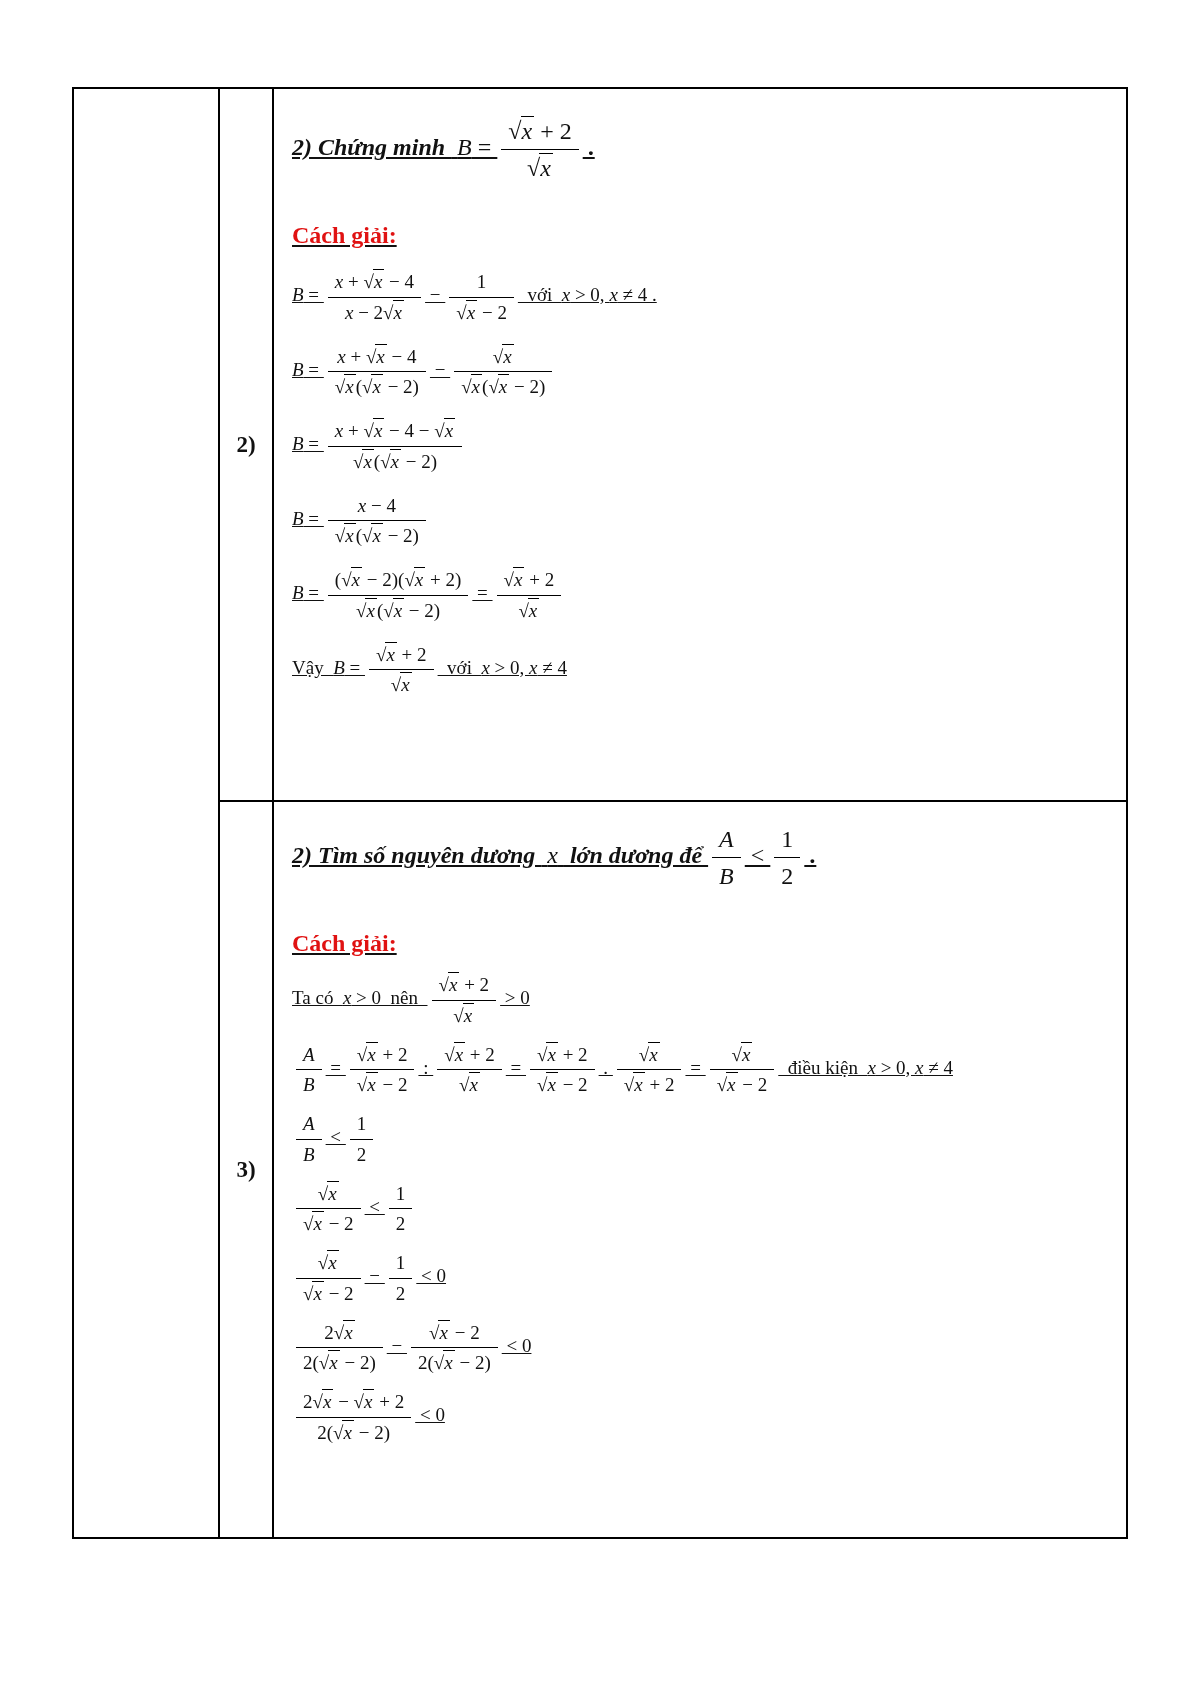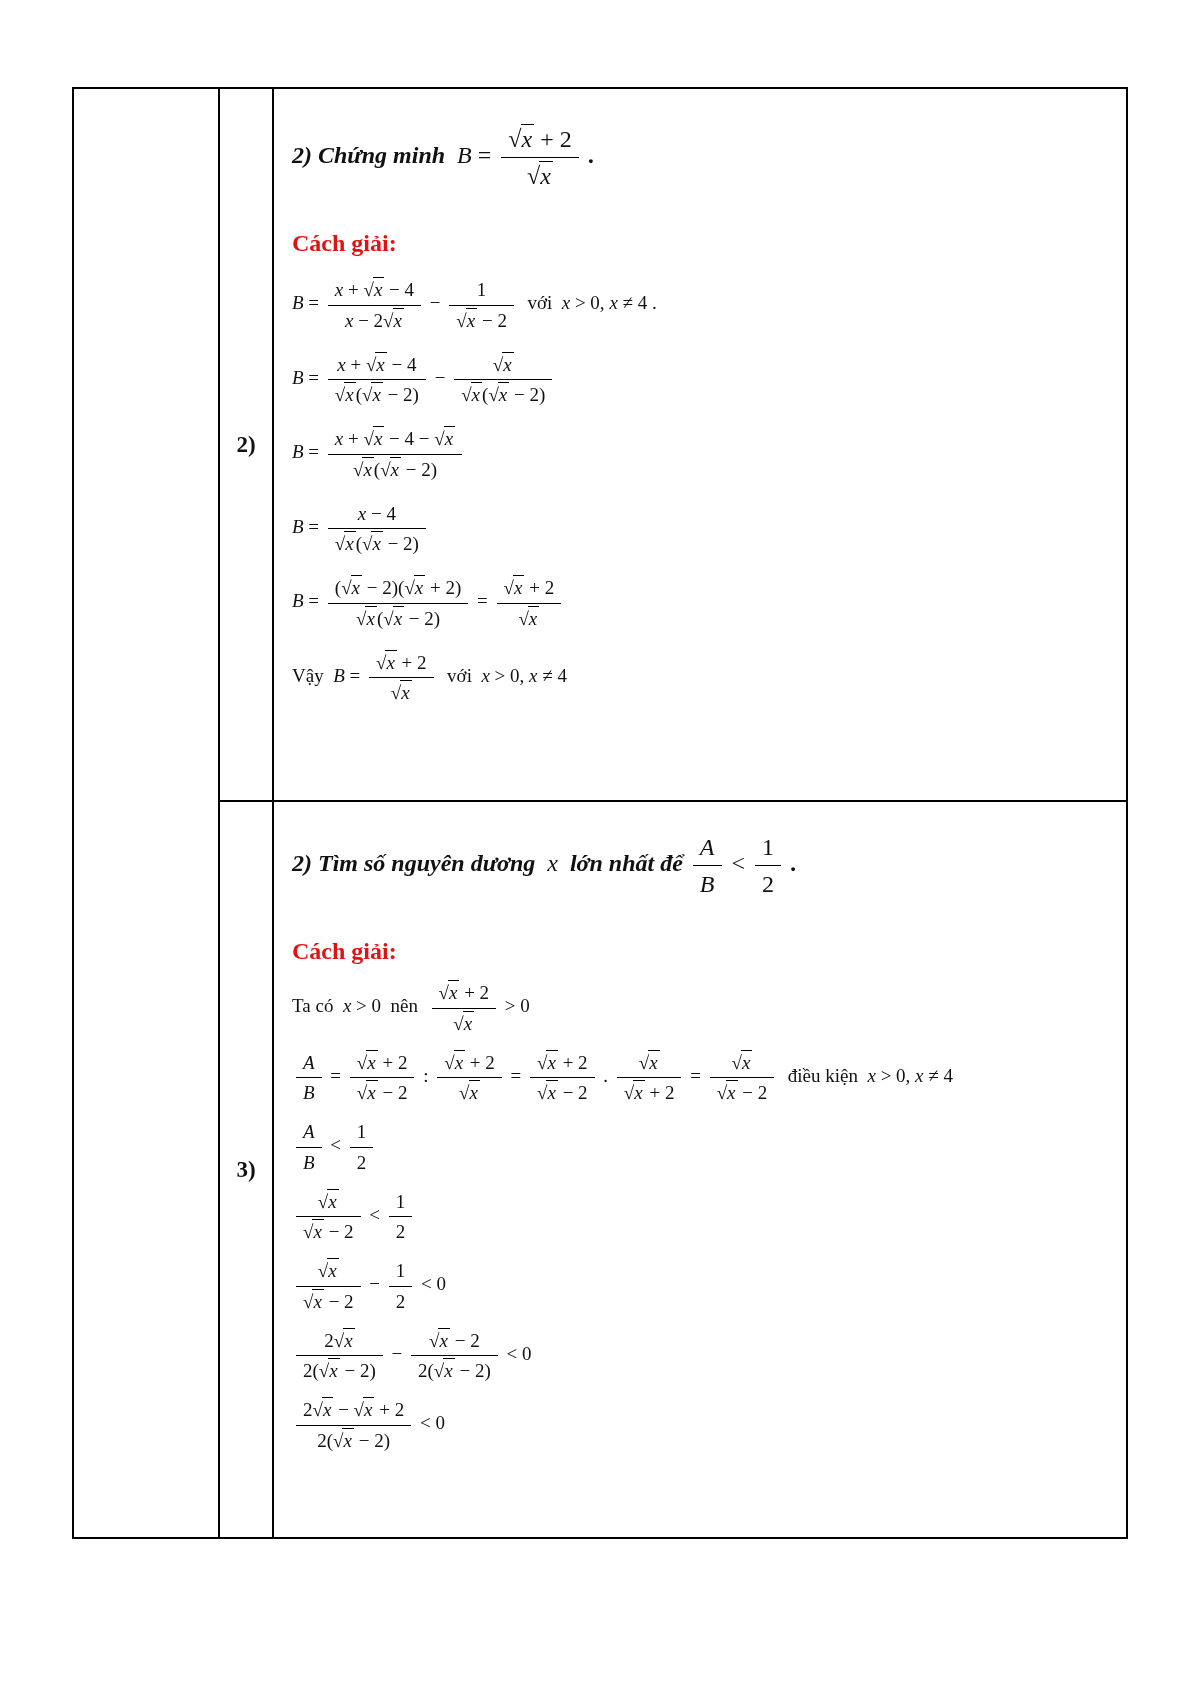--- a/index.html
+++ b/index.html
@@ -42,22 +42,23 @@
     width:54px;
     border-right:2px solid var(--border);
     display:flex;
     align-items:center;
     justify-content:center;
     font-weight:bold;
     font-size:23px;
   }
   .content{
     flex:1;
-    padding:16px 14px 0 18px;
+    padding:8px 14px 0 18px;
     overflow:hidden;
+    text-decoration:underline;
   }
   .line{
     font-size:19px;
     line-height:1.3;
     white-space:nowrap;
   }
   .row-2 .line{margin:17px 0;}
   .row-3 .line{margin:12px 0;}
   .line.heading{font-size:24px;}
   .line.red{
@@ -113,21 +114,21 @@
           <div class="line math"><i class="var">B</i> = <span class="frac"><span class="num">(<span class="sqrt"><span class="rsign">√</span><span class="rbar"><i class="var">x</i></span></span> − 2)(<span class="sqrt"><span class="rsign">√</span><span class="rbar"><i class="var">x</i></span></span> + 2)</span><span class="den"><span class="sqrt"><span class="rsign">√</span><span class="rbar"><i class="var">x</i></span></span>(<span class="sqrt"><span class="rsign">√</span><span class="rbar"><i class="var">x</i></span></span> − 2)</span></span> = <span class="frac"><span class="num"><span class="sqrt"><span class="rsign">√</span><span class="rbar"><i class="var">x</i></span></span> + 2</span><span class="den"><span class="sqrt"><span class="rsign">√</span><span class="rbar"><i class="var">x</i></span></span></span></span></div>
           <div class="line math">Vậy &nbsp;<i class="var">B</i> = <span class="frac"><span class="num"><span class="sqrt"><span class="rsign">√</span><span class="rbar"><i class="var">x</i></span></span> + 2</span><span class="den"><span class="sqrt"><span class="rsign">√</span><span class="rbar"><i class="var">x</i></span></span></span></span>&nbsp; với &nbsp;<i class="var">x</i> &gt; 0, <i class="var">x</i> ≠ 4</div>
         </div>
     </div>
 
     <div class="row row-3">
       <div class="labelcell">
         <span>3)</span>
       </div>
       <div class="content">
-          <div class="line heading"><span class="btxt">2) Tìm số nguyên dương </span>&nbsp;<i class="var">x</i>&nbsp;<span class="btxt"> lớn nhất để </span><span class="frac"><span class="num"><i class="var">A</i></span><span class="den"><i class="var">B</i></span></span> &lt; <span class="frac"><span class="num">1</span><span class="den">2</span></span><span class="btxt"> .</span></div>
+          <div class="line heading"><span class="btxt">2) Tìm số nguyên dương </span>&nbsp;<i class="var">x</i>&nbsp;<span class="btxt"> lớn dương để </span><span class="frac"><span class="num"><i class="var">A</i></span><span class="den"><i class="var">B</i></span></span> &lt; <span class="frac"><span class="num">1</span><span class="den">2</span></span><span class="btxt"> .</span></div>
           <div class="line red">Cách giải:</div>
           <div class="line math">Ta có &nbsp;<i class="var">x</i> &gt; 0&nbsp; nên &nbsp;<span class="frac"><span class="num"><span class="sqrt"><span class="rsign">√</span><span class="rbar"><i class="var">x</i></span></span> + 2</span><span class="den"><span class="sqrt"><span class="rsign">√</span><span class="rbar"><i class="var">x</i></span></span></span></span> &gt; 0</div>
           <div class="line math"><span class="frac"><span class="num"><i class="var">A</i></span><span class="den"><i class="var">B</i></span></span> = <span class="frac"><span class="num"><span class="sqrt"><span class="rsign">√</span><span class="rbar"><i class="var">x</i></span></span> + 2</span><span class="den"><span class="sqrt"><span class="rsign">√</span><span class="rbar"><i class="var">x</i></span></span> − 2</span></span> : <span class="frac"><span class="num"><span class="sqrt"><span class="rsign">√</span><span class="rbar"><i class="var">x</i></span></span> + 2</span><span class="den"><span class="sqrt"><span class="rsign">√</span><span class="rbar"><i class="var">x</i></span></span></span></span> = <span class="frac"><span class="num"><span class="sqrt"><span class="rsign">√</span><span class="rbar"><i class="var">x</i></span></span> + 2</span><span class="den"><span class="sqrt"><span class="rsign">√</span><span class="rbar"><i class="var">x</i></span></span> − 2</span></span> . <span class="frac"><span class="num"><span class="sqrt"><span class="rsign">√</span><span class="rbar"><i class="var">x</i></span></span></span><span class="den"><span class="sqrt"><span class="rsign">√</span><span class="rbar"><i class="var">x</i></span></span> + 2</span></span> = <span class="frac"><span class="num"><span class="sqrt"><span class="rsign">√</span><span class="rbar"><i class="var">x</i></span></span></span><span class="den"><span class="sqrt"><span class="rsign">√</span><span class="rbar"><i class="var">x</i></span></span> − 2</span></span>&nbsp; điều kiện &nbsp;<i class="var">x</i> &gt; 0, <i class="var">x</i> ≠ 4</div>
           <div class="line math"><span class="frac"><span class="num"><i class="var">A</i></span><span class="den"><i class="var">B</i></span></span> &lt; <span class="frac"><span class="num">1</span><span class="den">2</span></span></div>
           <div class="line math"><span class="frac"><span class="num"><span class="sqrt"><span class="rsign">√</span><span class="rbar"><i class="var">x</i></span></span></span><span class="den"><span class="sqrt"><span class="rsign">√</span><span class="rbar"><i class="var">x</i></span></span> − 2</span></span> &lt; <span class="frac"><span class="num">1</span><span class="den">2</span></span></div>
           <div class="line math"><span class="frac"><span class="num"><span class="sqrt"><span class="rsign">√</span><span class="rbar"><i class="var">x</i></span></span></span><span class="den"><span class="sqrt"><span class="rsign">√</span><span class="rbar"><i class="var">x</i></span></span> − 2</span></span> − <span class="frac"><span class="num">1</span><span class="den">2</span></span> &lt; 0</div>
           <div class="line math"><span class="frac"><span class="num">2<span class="sqrt"><span class="rsign">√</span><span class="rbar"><i class="var">x</i></span></span></span><span class="den">2(<span class="sqrt"><span class="rsign">√</span><span class="rbar"><i class="var">x</i></span></span> − 2)</span></span> − <span class="frac"><span class="num"><span class="sqrt"><span class="rsign">√</span><span class="rbar"><i class="var">x</i></span></span> − 2</span><span class="den">2(<span class="sqrt"><span class="rsign">√</span><span class="rbar"><i class="var">x</i></span></span> − 2)</span></span> &lt; 0</div>
           <div class="line math"><span class="frac"><span class="num">2<span class="sqrt"><span class="rsign">√</span><span class="rbar"><i class="var">x</i></span></span> − <span class="sqrt"><span class="rsign">√</span><span class="rbar"><i class="var">x</i></span></span> + 2</span><span class="den">2(<span class="sqrt"><span class="rsign">√</span><span class="rbar"><i class="var">x</i></span></span> − 2)</span></span> &lt; 0</div>
         </div>
     </div>

